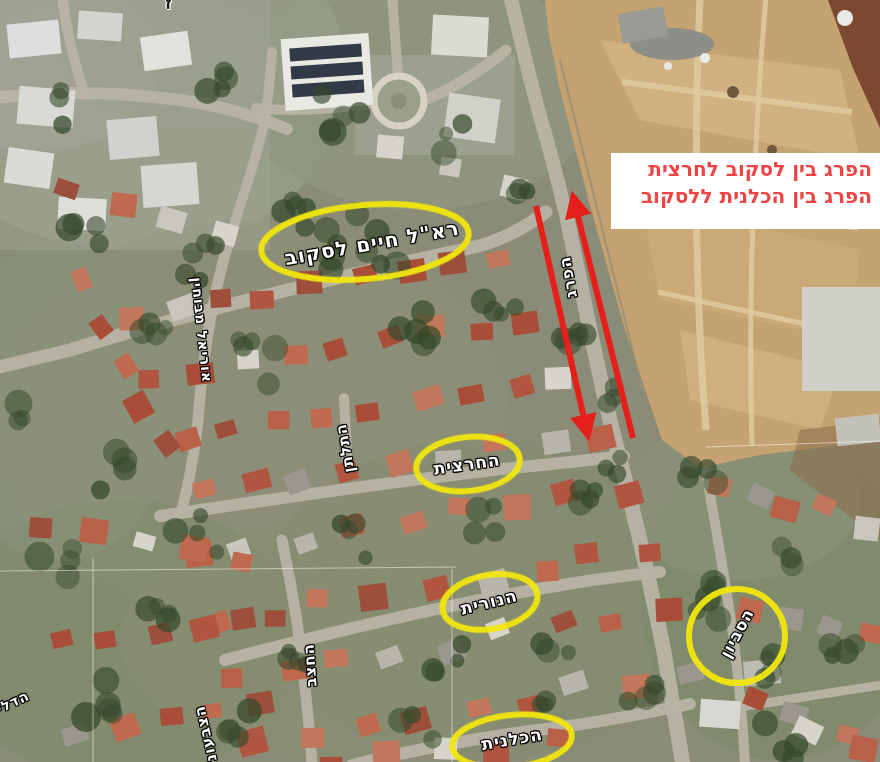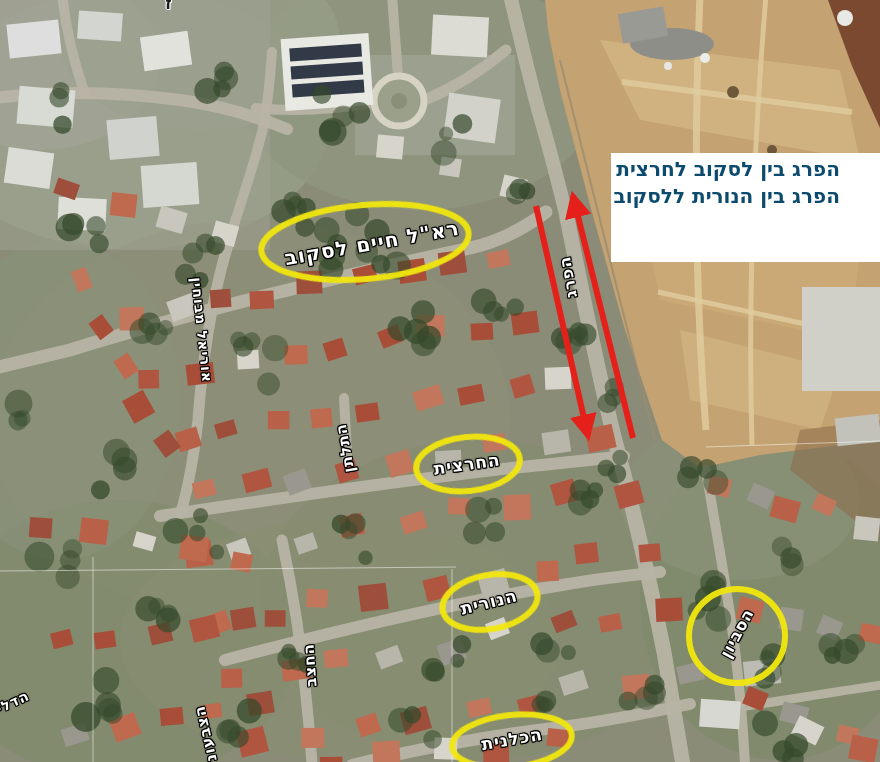--- a/index.html
+++ b/index.html
@@ -14,23 +14,23 @@
     text-shadow:-1px 0 0 #000,1px 0 0 #000,0 -1px 0 #000,0 1px 0 #000,
                 -1px -1px 0 #000,1px -1px 0 #000,-1px 1px 0 #000,1px 1px 0 #000,
                 0 0 3px rgba(0,0,0,.9);
   }
   .map-label.dark{
     color:#1a1a1a;
     text-shadow:-1px 0 0 #fff,1px 0 0 #fff,0 -1px 0 #fff,0 1px 0 #fff,
                 -1px -1px 0 #fff,1px 1px 0 #fff;
   }
   #infobox{
-    position:absolute;left:611px;top:153px;width:269px;height:109px;background:#fff;
+    position:absolute;left:611px;top:153px;width:269px;height:76px;background:#fff;
     z-index:4;direction:rtl;text-align:right;box-sizing:border-box;
-    padding:3px 40px 0 8px;color:#0c4a6e;
+    padding:3px 8px 0 8px;color:#ef4444;
   }
   #infobox .line{font-size:20px;font-weight:bold;line-height:27px;white-space:nowrap;}
 </style>
 </head>
 <body>
 
 <div id="stage">
 
   <svg id="basemap" width="880" height="762">
       <rect x="0" y="0" width="880" height="762" fill="#8a8c77"></rect>
@@ -414,15 +414,15 @@
       <ellipse cx="512" cy="741" rx="60" ry="26" transform="rotate(-6 512 741)"></ellipse>
     </g>
     <g stroke="#e5201a" stroke-width="6" fill="none">
       <line x1="536" y1="206" x2="588" y2="436" marker-end="url(#ah)"></line>
       <line x1="633" y1="438" x2="573" y2="196" marker-end="url(#ah)"></line>
     </g>
   </svg>
 
   <div id="infobox">
     <div class="line">הפרג בין לסקוב לחרצית</div>
-    <div class="line">הפרג בין הנורית ללסקוב</div>
+    <div class="line">הפרג בין הכלנית ללסקוב</div>
   </div>
 </div>
 
 </body></html>

